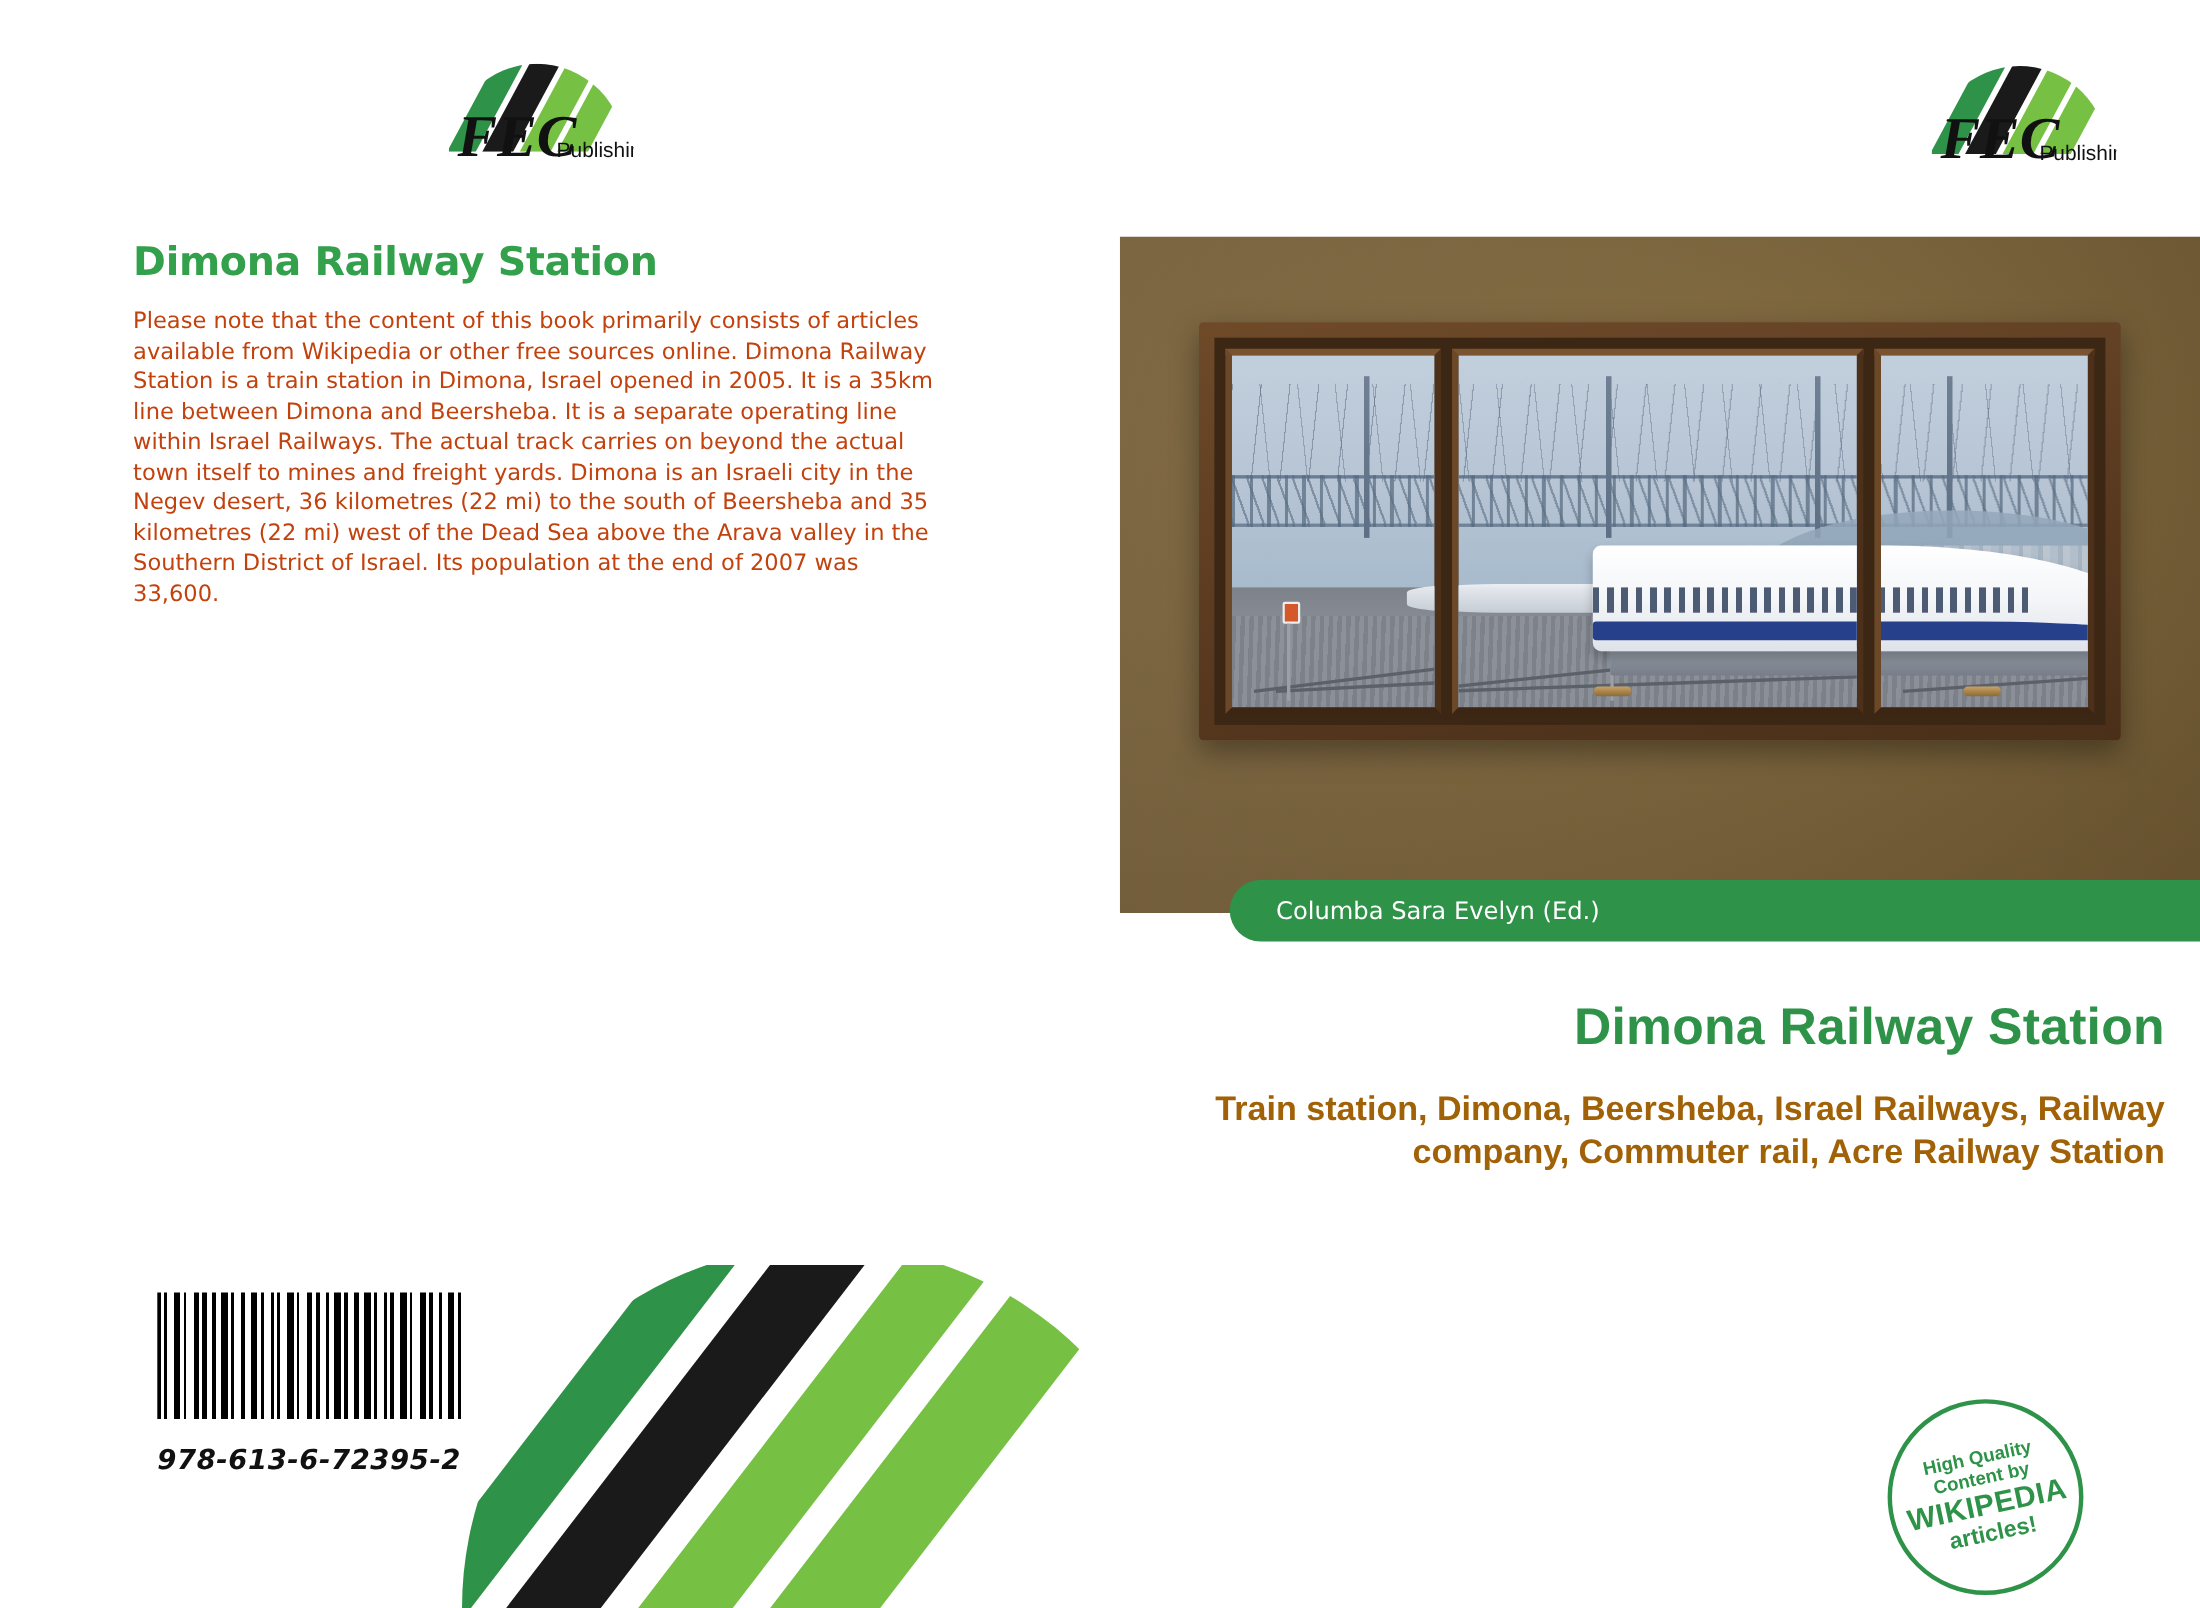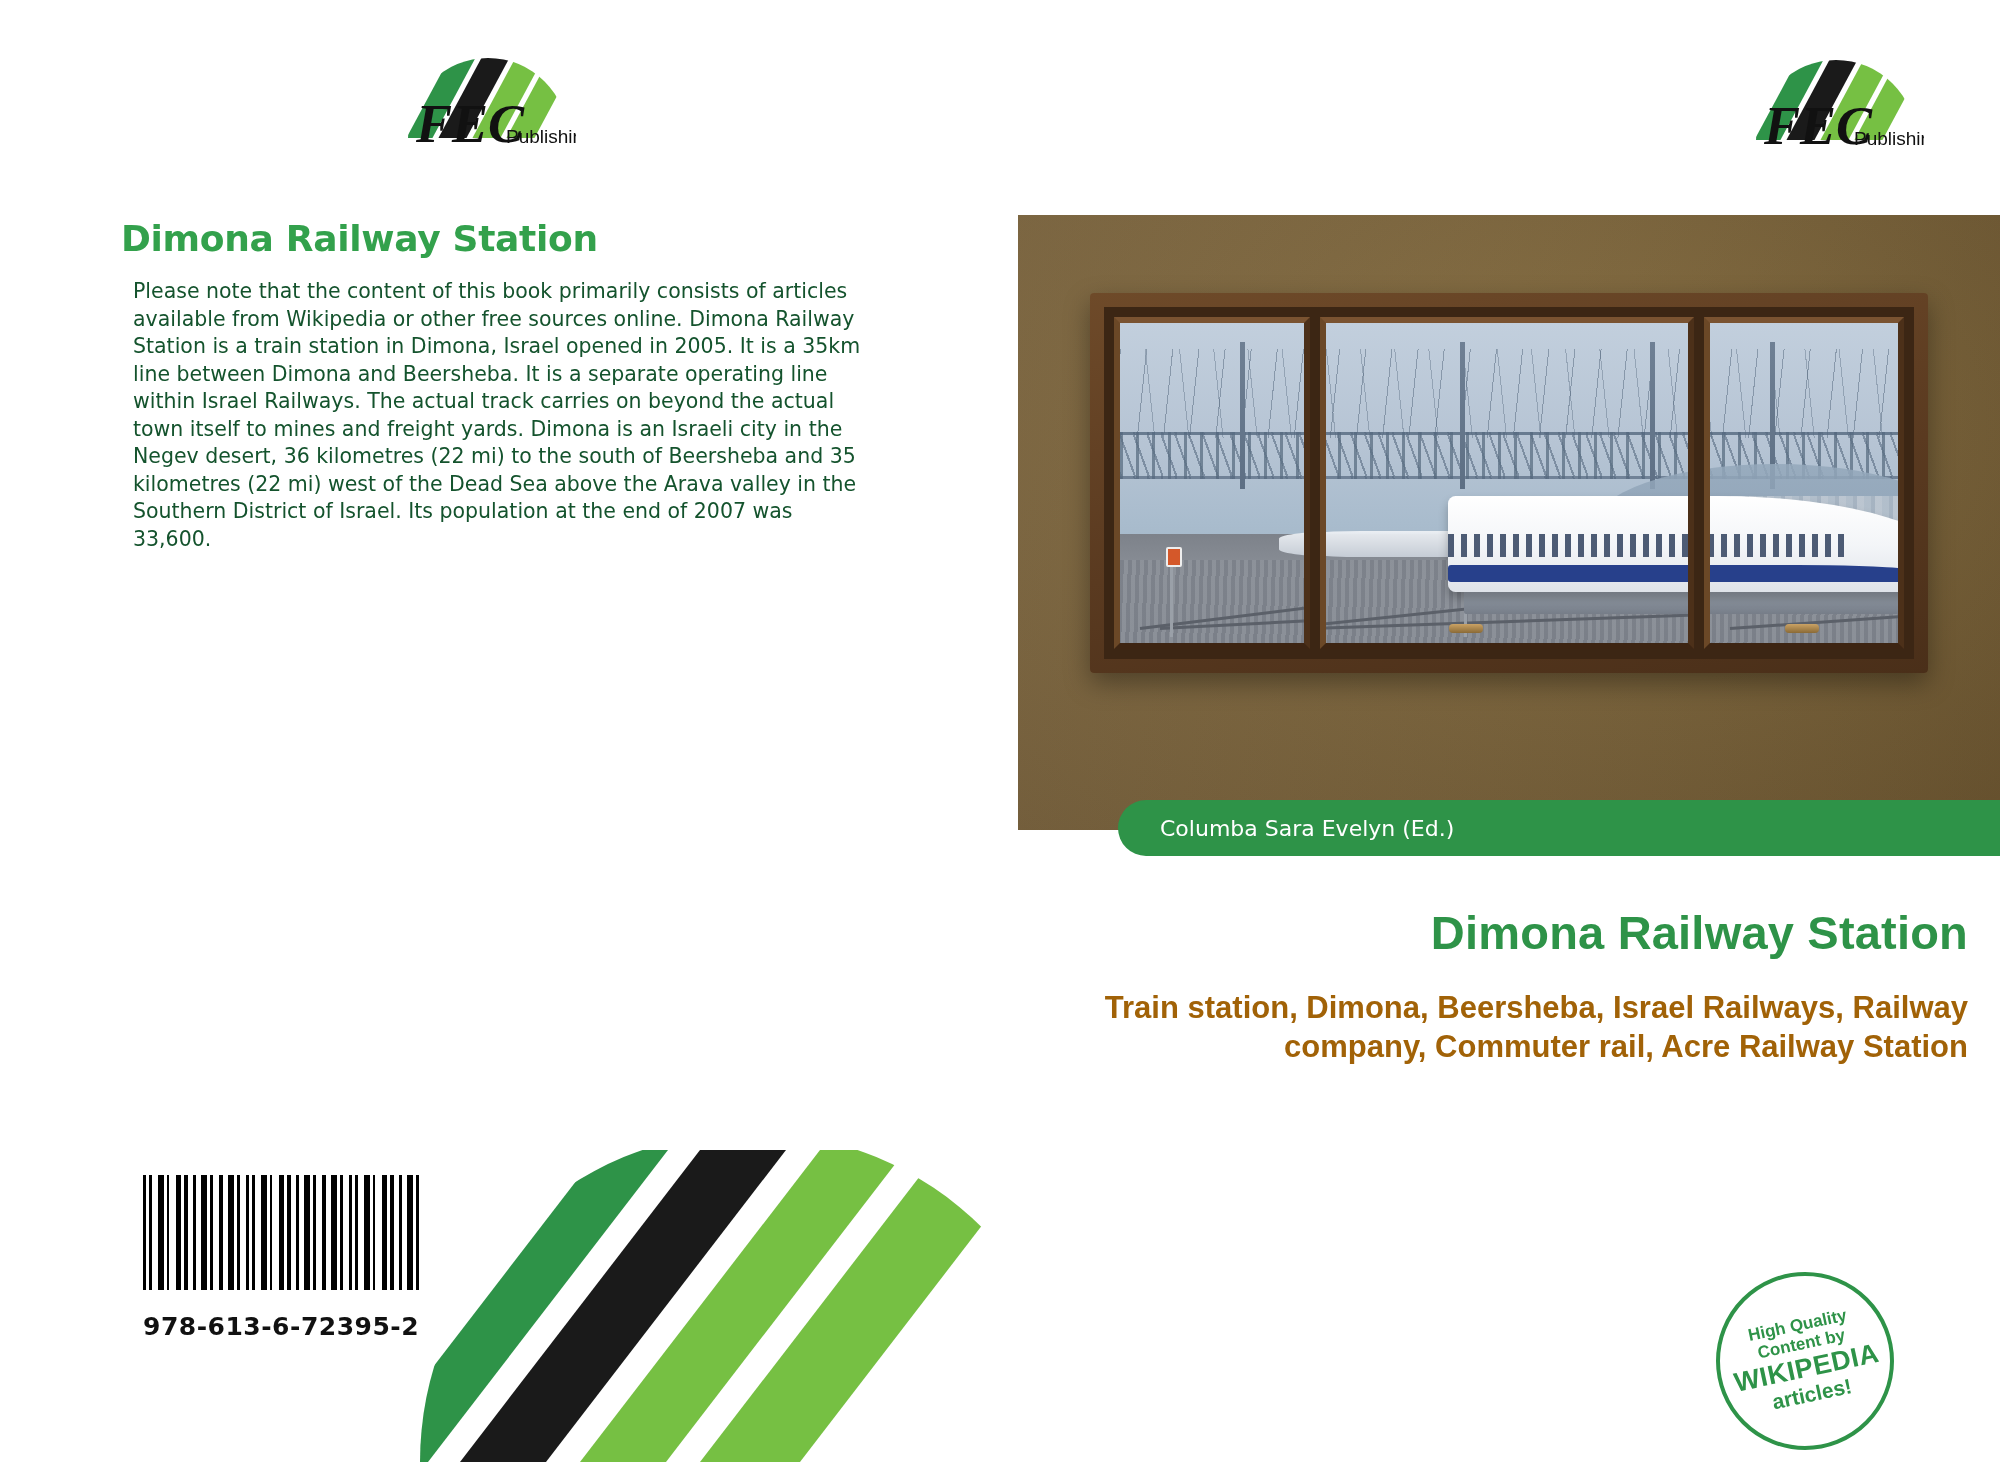--- a/index.html
+++ b/index.html
@@ -39,23 +39,22 @@
     white-space: nowrap;
   }
   #back-blurb {
     position: absolute;
     left: 121px;
     top: 278px;
     width: 742px;
     font-family: "DejaVu Sans", sans-serif;
     font-size: 20.5px;
     line-height: 27.5px;
-    color: #14532d;
+    color: #c2410c;
     text-align: left;
-    margin-left: 12px;
   }
 
   
   #cover-photo {
     position: absolute;
     left: 1018px;
     top: 215px;
     width: 982px;
     height: 615px;
     overflow: hidden;
@@ -246,20 +245,21 @@
     line-height: 39px;
     color: #a16207;
   }
 
   
   #barcode-block {
     position: absolute;
     left: 143px;
     top: 1175px;
     width: 280px;
+    font-style: italic;
   }
   #barcode-bars {
     height: 115px;
     width: 280px;
     background:
       repeating-linear-gradient(90deg,
         #000 0 3px, #fff 3px 6px, #000 6px 9px, #fff 9px 15px,
         #000 15px 21px, #fff 21px 24px, #000 24px 26px, #fff 26px 33px,
         #000 33px 38px, #fff 38px 41px, #000 41px 45px, #fff 45px 50px,
         #000 50px 53px, #fff 53px 58px, #000 58px 64px, #fff 64px 67px,

